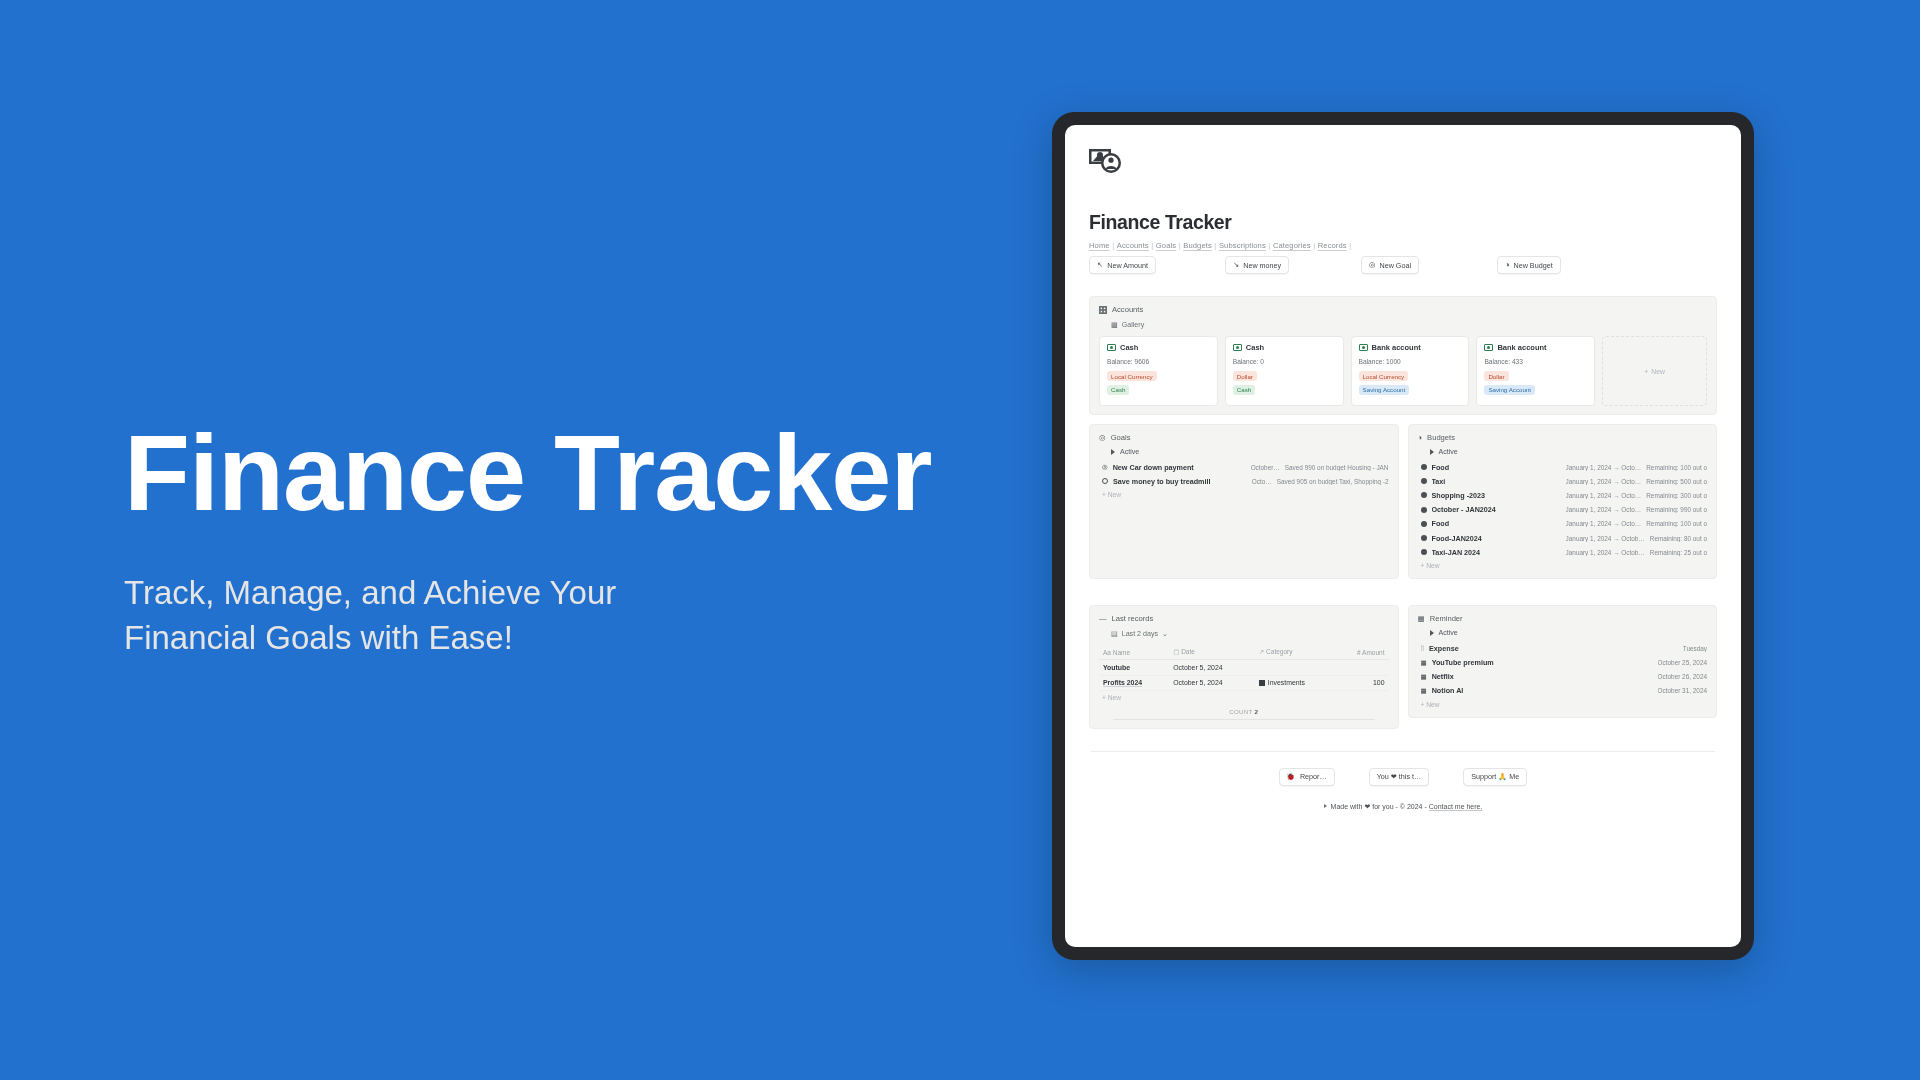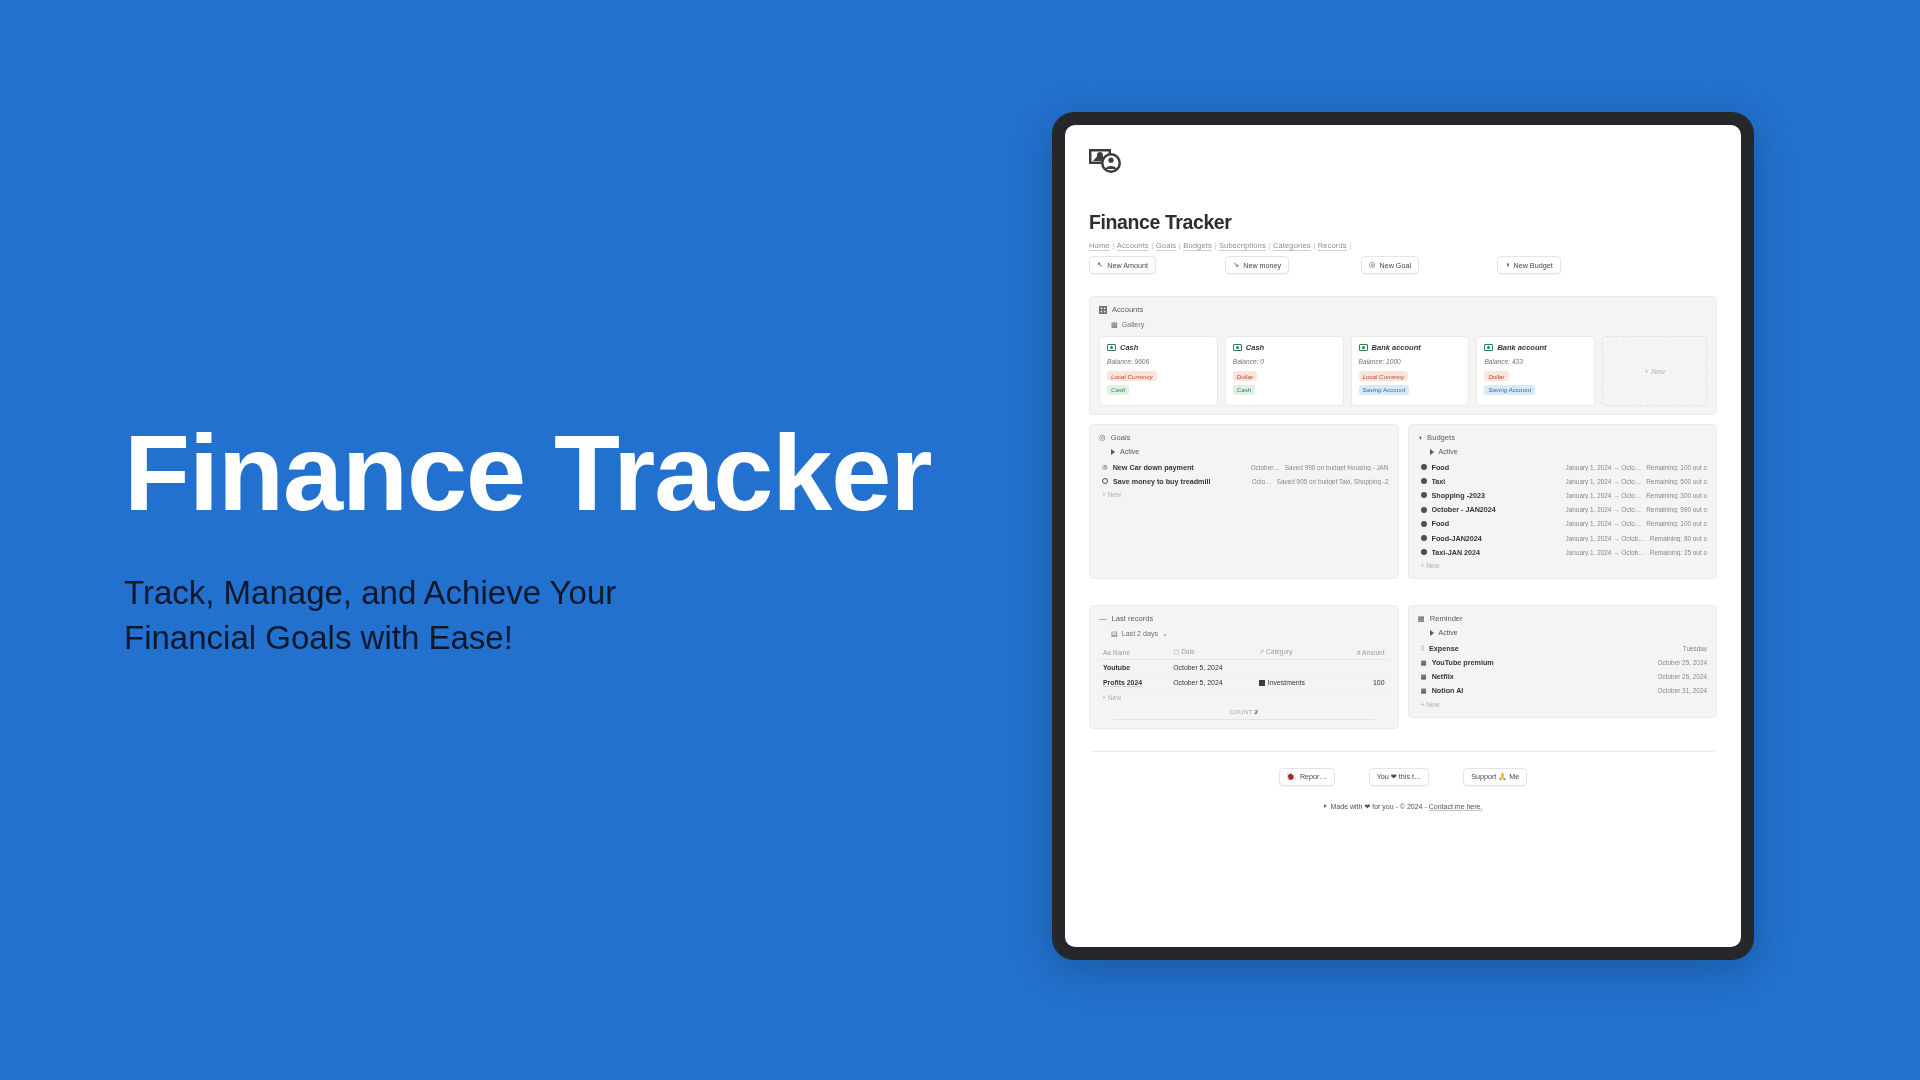--- a/index.html
+++ b/index.html
@@ -13,21 +13,21 @@
   .hero {
     position: absolute; left: 0; top: 0; width: 1050px; height: 1080px;
     display: flex; flex-direction: column; justify-content: center;
     padding-left: 124px;
   }
   .hero-title {
     color: #ffffff; font-size: 108px; font-weight: 800; letter-spacing: -1px;
     line-height: 1.0; margin-bottom: 44px; white-space: nowrap;
   }
   .hero-sub {
-    color: #0f172a; font-size: 33px; font-weight: 400; line-height: 1.35;
+    color: #e5e5e5; font-size: 33px; font-weight: 400; line-height: 1.35;
     max-width: 620px;
   }
 
   
   .device {
     position: absolute; left: 1052px; top: 112px;
     width: 702px; height: 848px;
     background: #25272a; border-radius: 22px; padding: 13px;
     box-shadow: 0 10px 40px rgba(0,0,0,0.22);
   }
@@ -81,21 +81,21 @@
   }
   .grid-icon {
     width: 8px; height: 8px; display: inline-block;
     background-image:
       linear-gradient(#6b7075 1.6px, transparent 1.6px),
       linear-gradient(90deg, #6b7075 1.6px, transparent 1.6px);
     background-size: 3.2px 3.2px;
   }
 
   
-  .gallery { display: flex; gap: 7px; font-style: italic; }
+  .gallery { display: flex; gap: 7px; }
   .acard {
     flex: 1; background: #fff; border: 1px solid #e9e9e8; border-radius: 4px;
     padding: 6px 7px 7px 7px; min-height: 62px;
   }
   .acard-title {
     display: flex; align-items: center; gap: 4px;
     font-size: 7.5px; font-weight: 600; color: #33373b; margin-bottom: 6px;
   }
   .money-ico {
     width: 9px; height: 7px; border: 1.2px solid #2f7d4f; border-radius: 1px;

